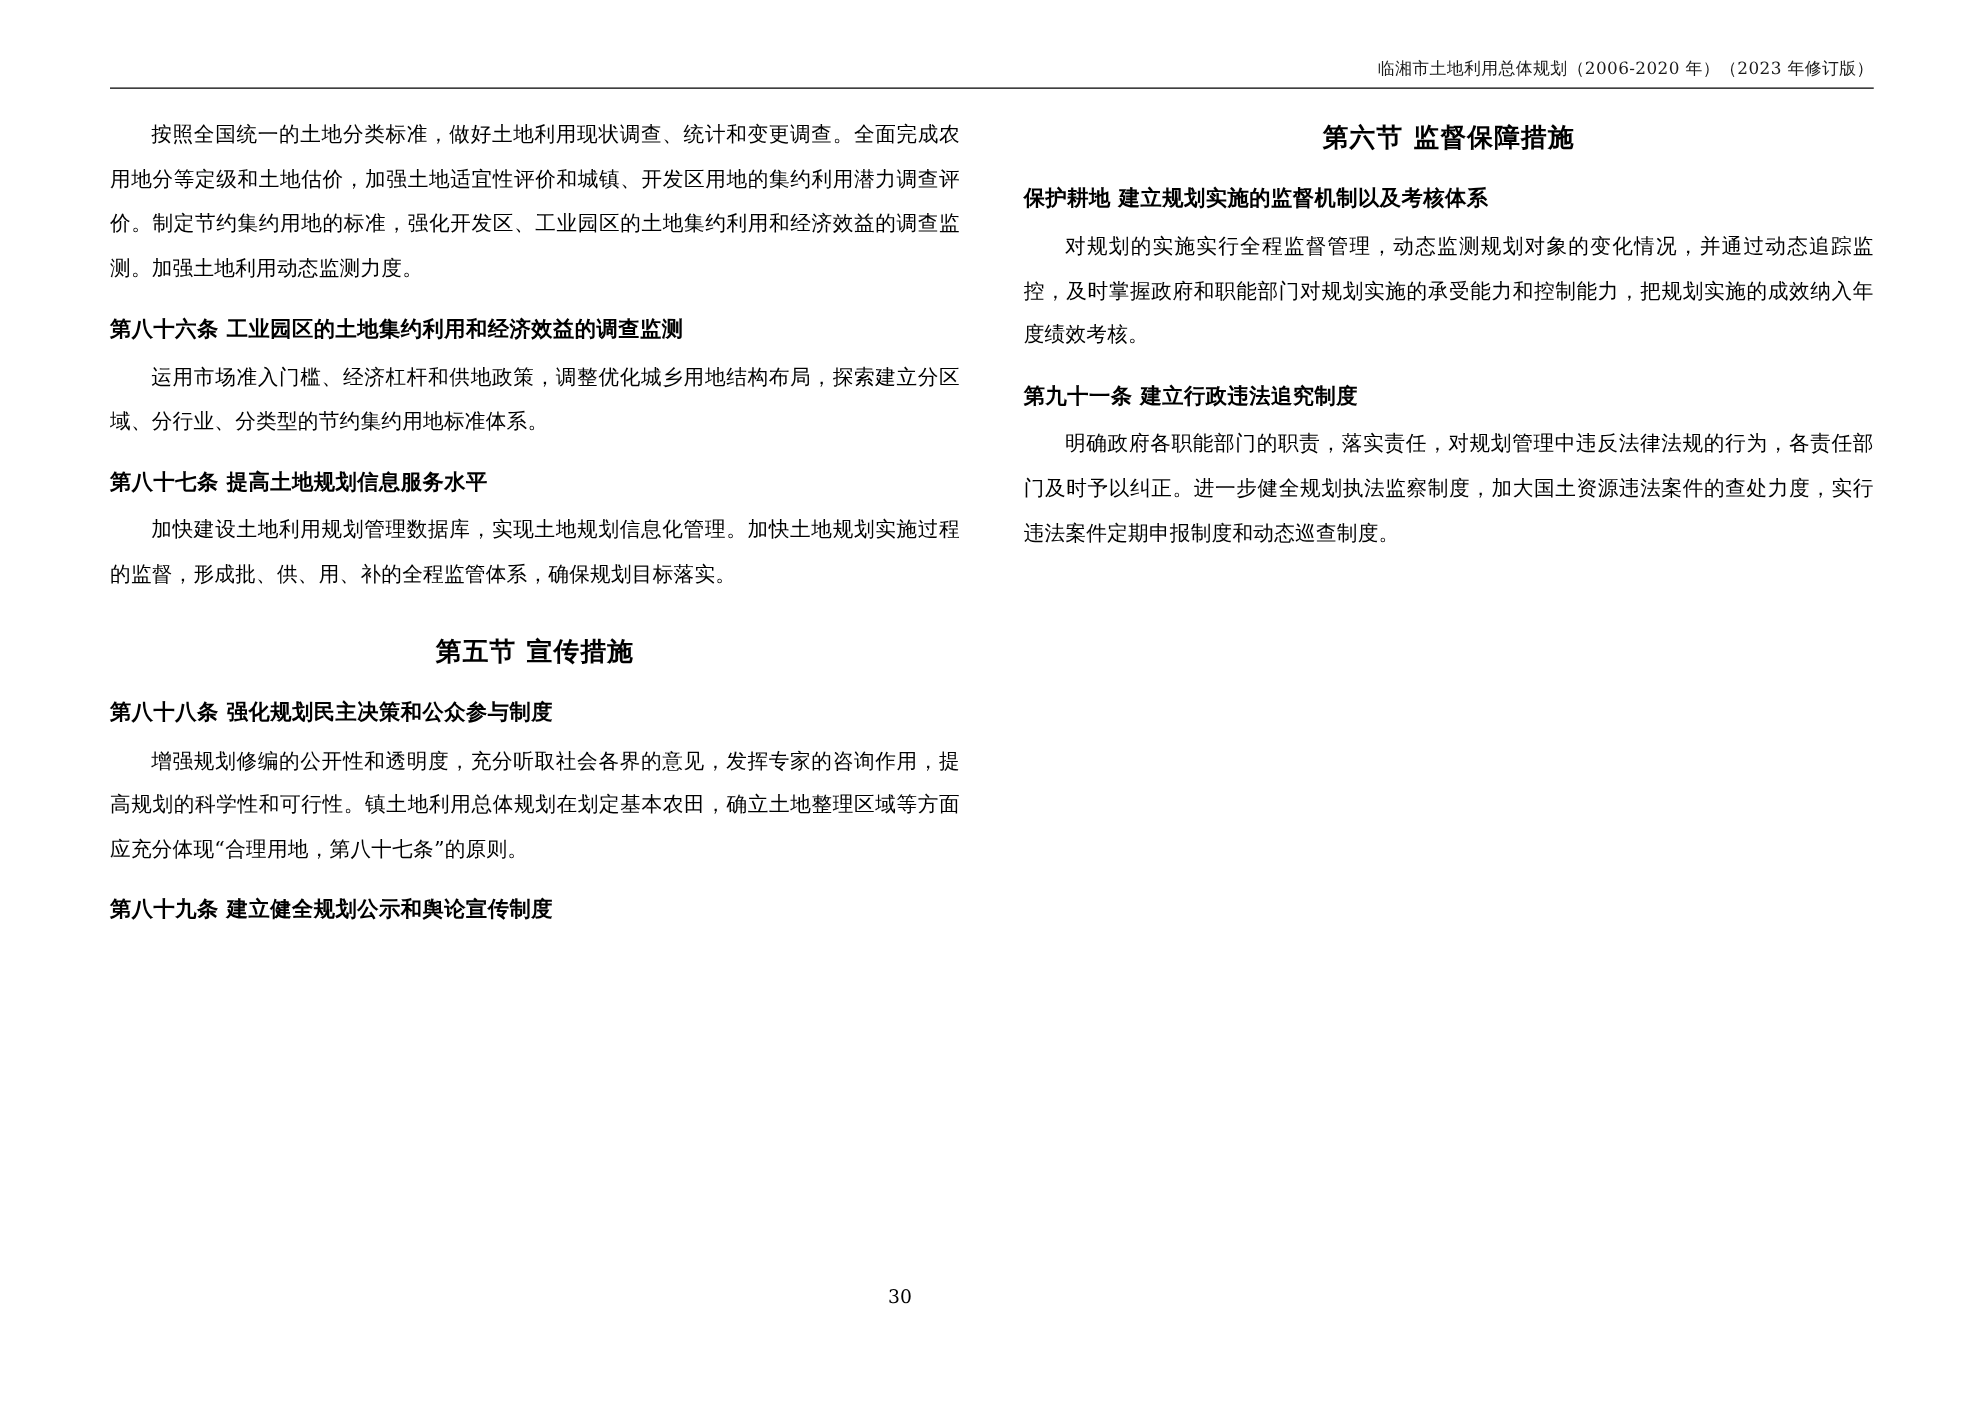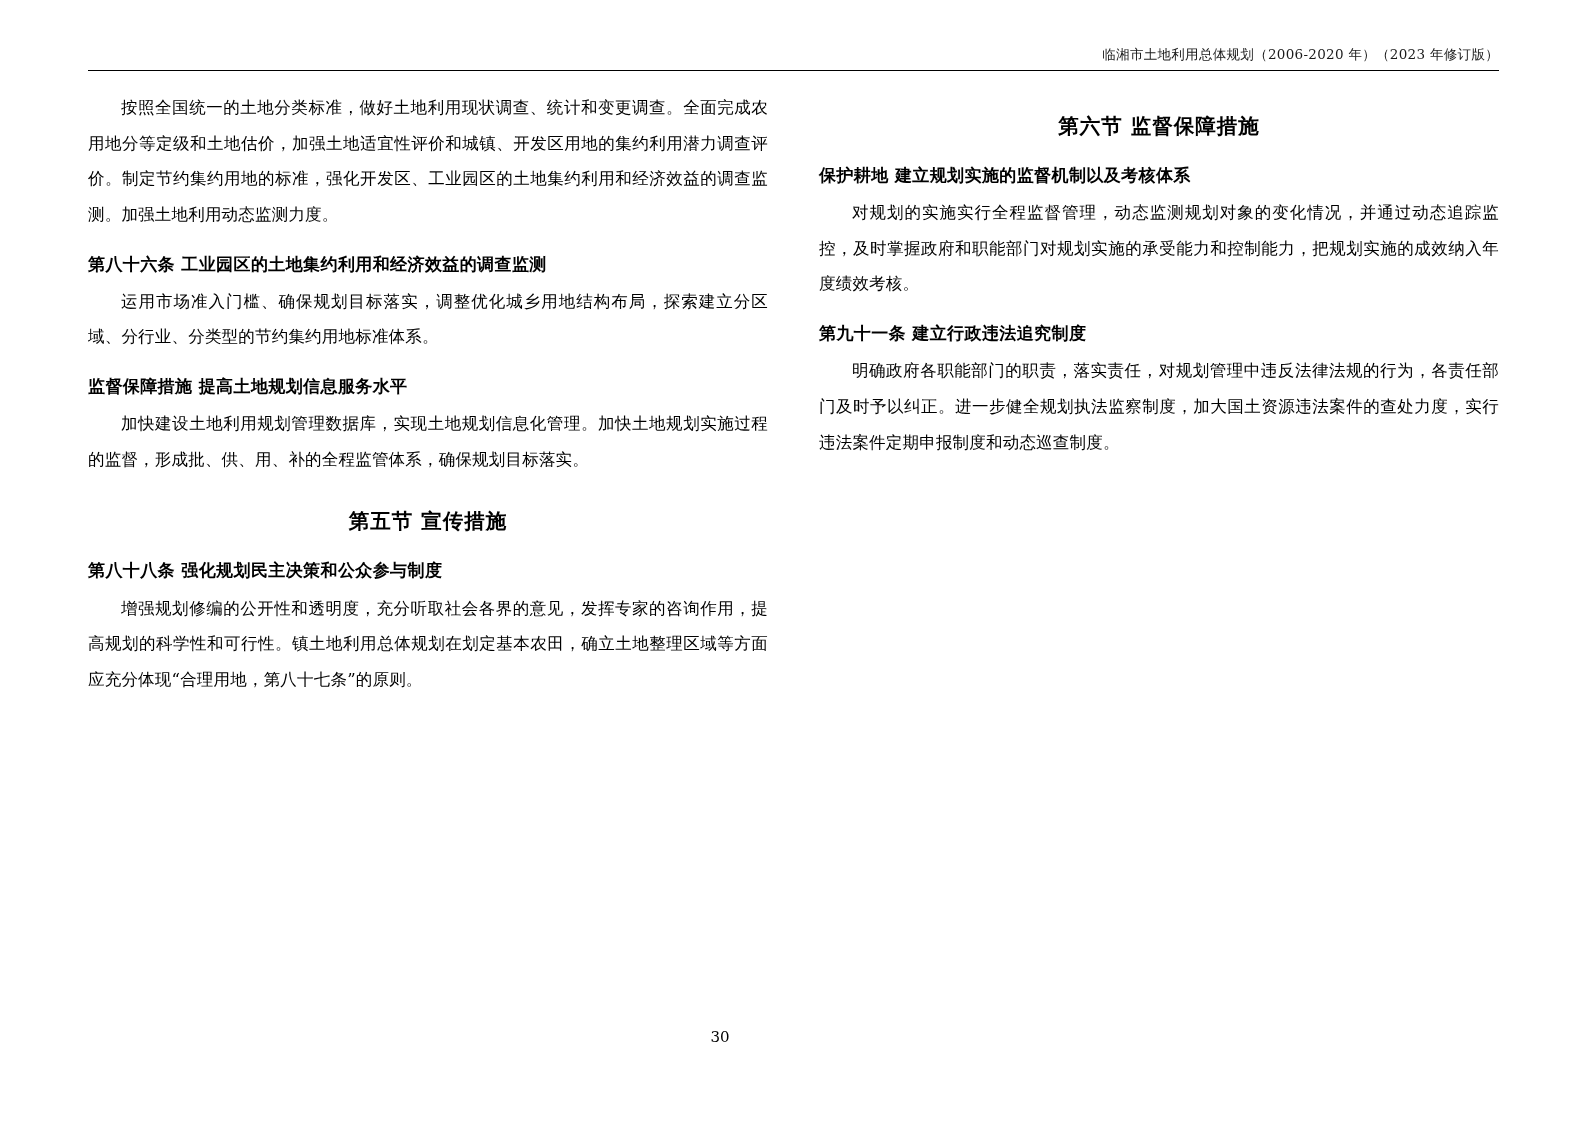--- a/index.html
+++ b/index.html
@@ -58,21 +58,21 @@
 
   .sec-title {
     text-align: center;
     font-size: 20.5px;
     font-weight: bold;
     letter-spacing: 1px;
     margin: 30px 0 22px 0;
     font-family: "DejaVu Sans", "Liberation Sans", sans-serif;
   }
   .sec-title.first-right {
-    margin-top: 22px;
+    margin-top: 6px;
   }
   .art-title {
     font-size: 17px;
     font-weight: bold;
     letter-spacing: 0.4px;
     margin: 18px 0 6px 0;
     font-family: "DejaVu Sans", "Liberation Sans", sans-serif;
     line-height: 1.6;
   }
   p.body {
@@ -104,30 +104,31 @@
 
   <div class="header">临湘市土地利用总体规划（2006-2020 年）（2023 年修订版）</div>
   <div class="header-rule"></div>
 
   <div class="columns">
 
     <div class="col col-left">
       <p class="body first-para">按照全国统一的土地分类标准，做好土地利用现状调查、统计和变更调查。全面完成农用地分等定级和土地估价，加强土地适宜性评价和城镇、开发区用地的集约利用潜力调查评价。制定节约集约用地的标准，强化开发区、工业园区的土地集约利用和经济效益的调查监测。加强土地利用动态监测力度。</p>
 
       <div class="art-title">第八十六条  工业园区的土地集约利用和经济效益的调查监测</div>
-      <p class="body">运用市场准入门槛、确保规划目标落实，调整优化城乡用地结构布局，探索建立分区域、分行业、分类型的节约集约用地标准体系。</p>
+      <p class="body">运用市场准入门槛、经济杠杆和供地政策，调整优化城乡用地结构布局，探索建立分区域、分行业、分类型的节约集约用地标准体系。</p>
 
-      <div class="art-title">监督保障措施  提高土地规划信息服务水平</div>
+      <div class="art-title">第八十七条  提高土地规划信息服务水平</div>
       <p class="body">加快建设土地利用规划管理数据库，实现土地规划信息化管理。加快土地规划实施过程的监督，形成批、供、用、补的全程监管体系，确保规划目标落实。</p>
 
       <div class="sec-title">第五节  宣传措施</div>
 
       <div class="art-title">第八十八条  强化规划民主决策和公众参与制度</div>
       <p class="body">增强规划修编的公开性和透明度，充分听取社会各界的意见，发挥专家的咨询作用，提高规划的科学性和可行性。镇土地利用总体规划在划定基本农田，确立土地整理区域等方面应充分体现“合理用地，第八十七条”的原则。</p>
 
+      <div class="art-title">第八十九条  建立健全规划公示和舆论宣传制度</div>
     </div>
 
     <div class="col col-right">
       <div class="sec-title first-right">第六节  监督保障措施</div>
 
       <div class="art-title">保护耕地  建立规划实施的监督机制以及考核体系</div>
       <p class="body">对规划的实施实行全程监督管理，动态监测规划对象的变化情况，并通过动态追踪监控，及时掌握政府和职能部门对规划实施的承受能力和控制能力，把规划实施的成效纳入年度绩效考核。</p>
 
       <div class="art-title">第九十一条  建立行政违法追究制度</div>
       <p class="body">明确政府各职能部门的职责，落实责任，对规划管理中违反法律法规的行为，各责任部门及时予以纠正。进一步健全规划执法监察制度，加大国土资源违法案件的查处力度，实行违法案件定期申报制度和动态巡查制度。</p>

